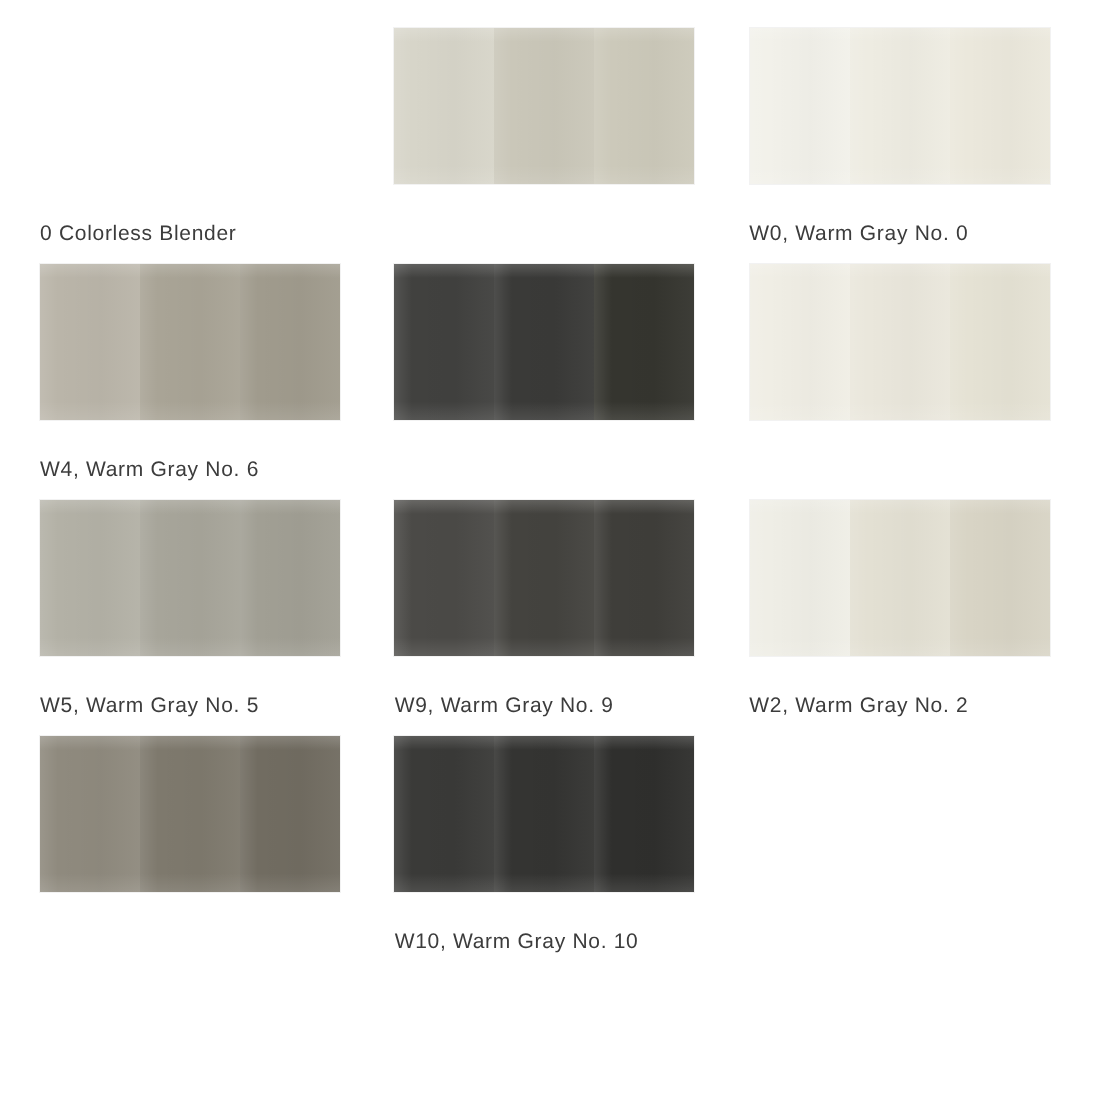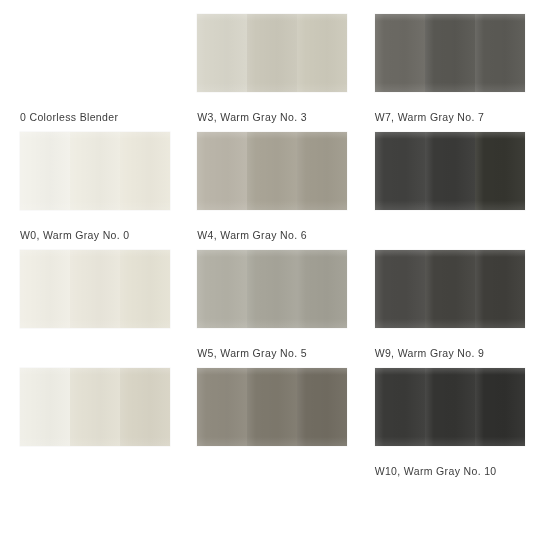--- a/index.html
+++ b/index.html
@@ -83,30 +83,20 @@
       <div class="swatch-chip empty"></div>
       <div class="swatch-label">0 Colorless Blender</div>
     </div>
     <div class="swatch-cell">
       <div class="swatch-chip">
         <div class="band" style="background: rgb(215, 213, 201);"></div>
         <div class="band" style="background: rgb(202, 199, 185);"></div>
         <div class="band" style="background: rgb(204, 201, 186);"></div>
         <div class="grain"></div>
       </div>
-      <div class="swatch-label">W3, Warm Gray No. 3</div>
-    </div>
-    <div class="swatch-cell">
-      <div class="swatch-chip">
-        <div class="band" style="background: rgb(107, 105, 99);"></div>
-        <div class="band" style="background: rgb(88, 87, 82);"></div>
-        <div class="band" style="background: rgb(90, 89, 84);"></div>
-        <div class="grain"></div>
-      </div>
-      <div class="swatch-label">W7, Warm Gray No. 7</div>
     </div>
     <div class="swatch-cell">
       <div class="swatch-chip">
         <div class="band" style="background: rgb(242, 241, 234);"></div>
         <div class="band" style="background: rgb(238, 236, 226);"></div>
         <div class="band" style="background: rgb(235, 232, 220);"></div>
         <div class="grain"></div>
       </div>
       <div class="swatch-label">W0, Warm Gray No. 0</div>
     </div>
@@ -153,20 +143,21 @@
       </div>
       <div class="swatch-label">W9, Warm Gray No. 9</div>
     </div>
     <div class="swatch-cell">
       <div class="swatch-chip">
         <div class="band" style="background: rgb(239, 238, 230);"></div>
         <div class="band" style="background: rgb(227, 224, 211);"></div>
         <div class="band" style="background: rgb(216, 212, 197);"></div>
         <div class="grain"></div>
       </div>
+      <div class="swatch-label">W2, Warm Gray No. 2</div>
     </div>
     <div class="swatch-cell">
       <div class="swatch-chip">
         <div class="band" style="background: rgb(143, 138, 126);"></div>
         <div class="band" style="background: rgb(126, 121, 109);"></div>
         <div class="band" style="background: rgb(113, 108, 97);"></div>
         <div class="grain"></div>
       </div>
     </div>
     <div class="swatch-cell">

